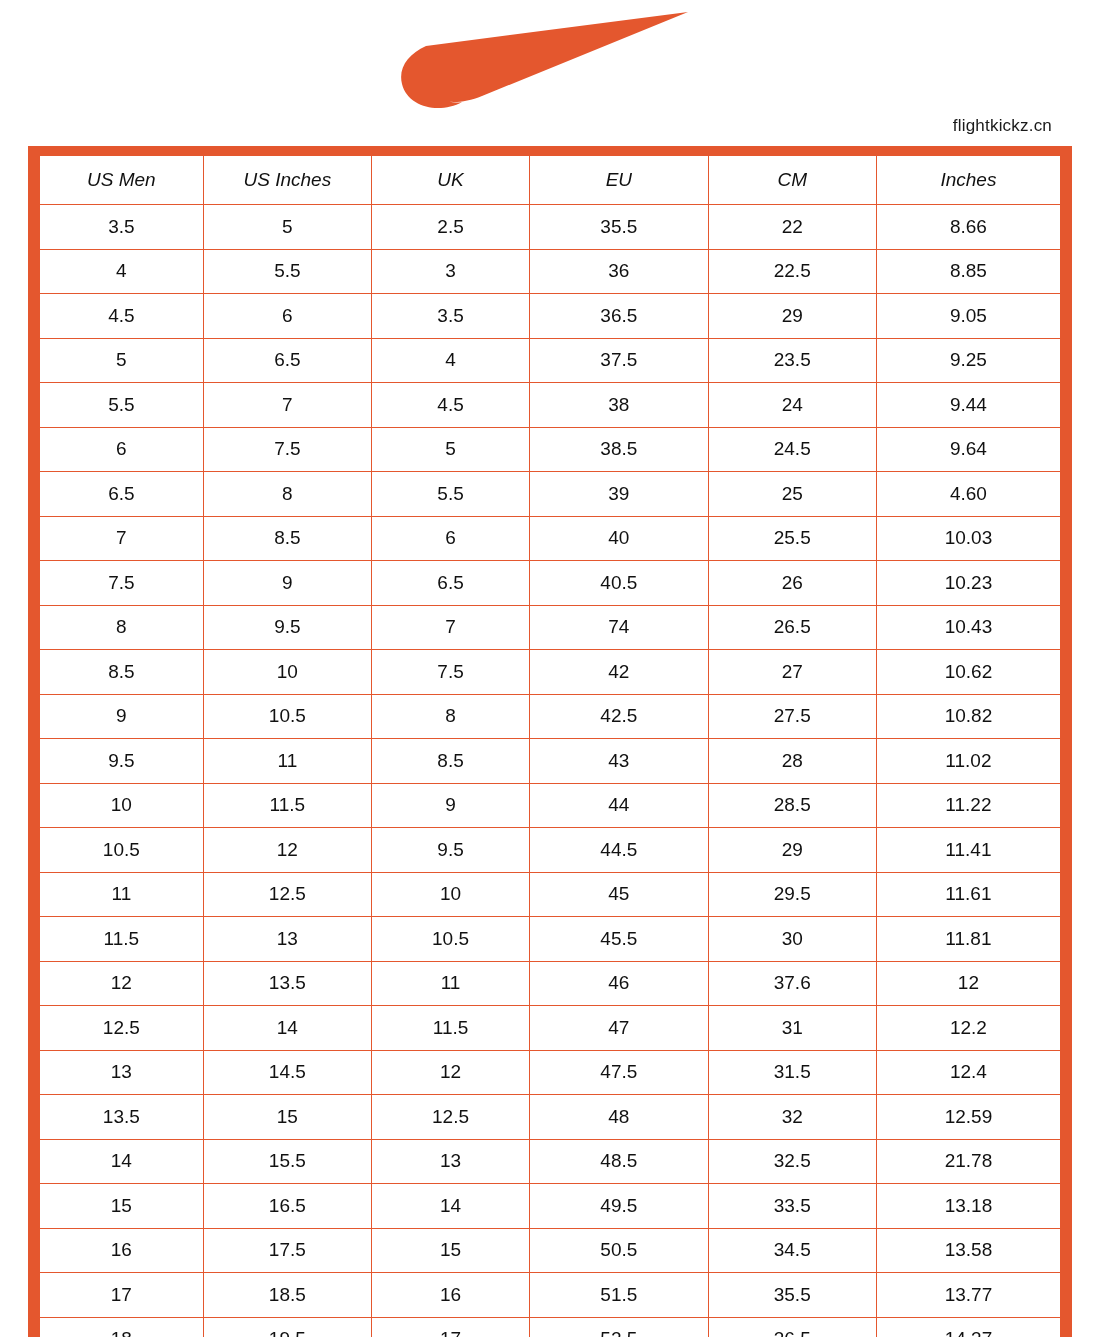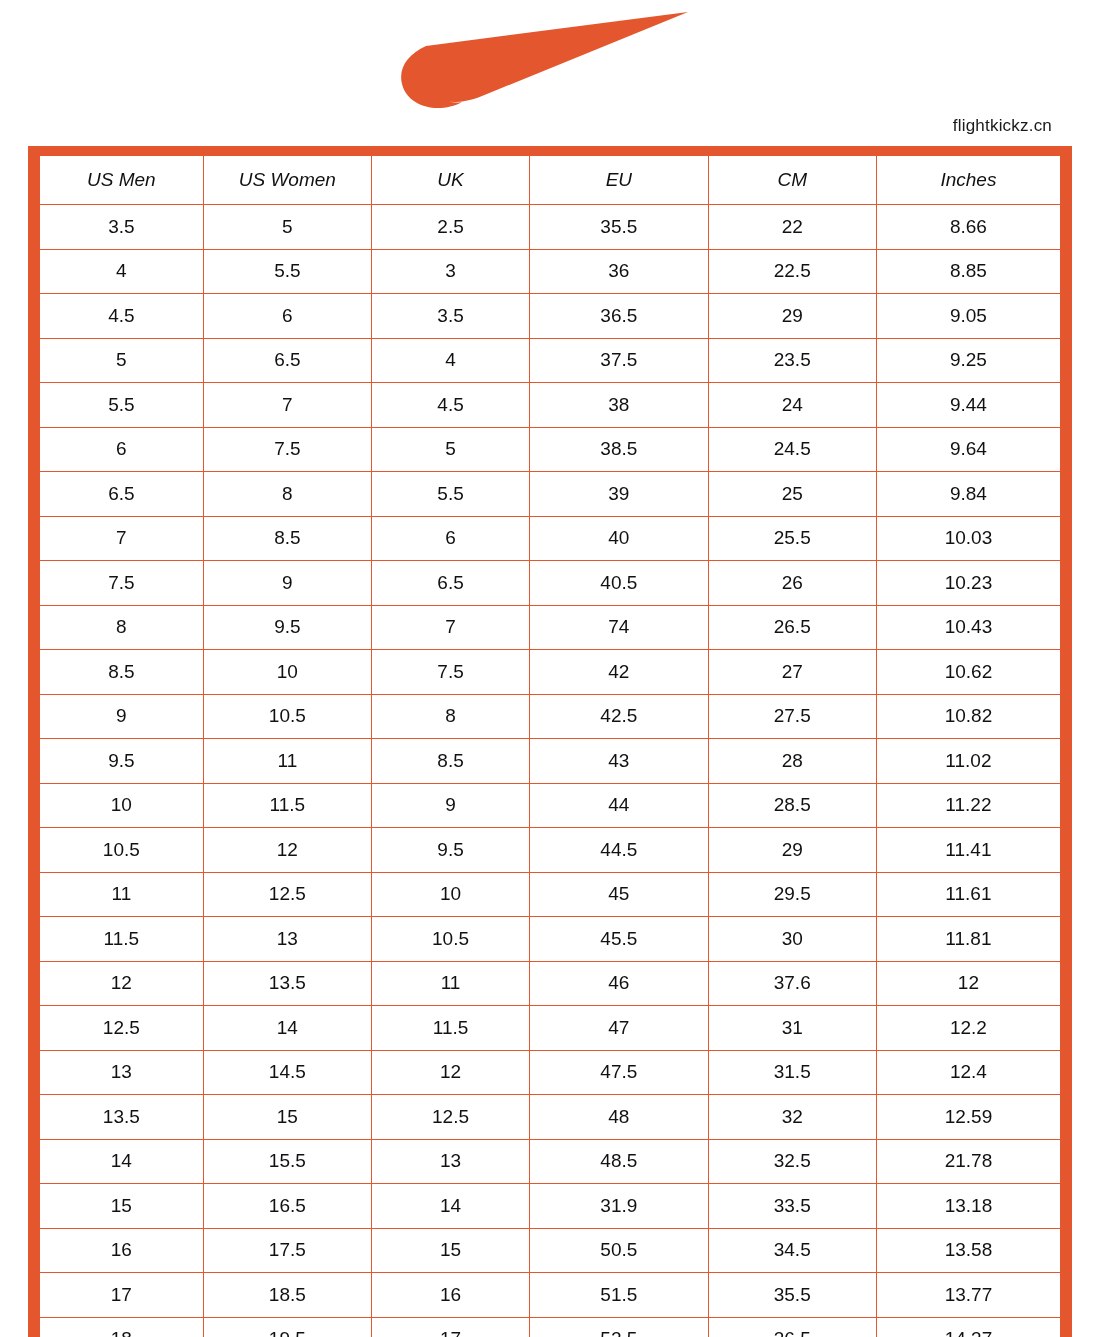--- a/index.html
+++ b/index.html
@@ -115,21 +115,21 @@
         <col class="c0">
           <col class="c1">
           <col class="c2">
           <col class="c3">
           <col class="c4">
           <col class="c5">
       </colgroup>
       <thead>
         <tr>
           <th>US Men</th>
-          <th>US Women</th>
+          <th>US Inches</th>
           <th>UK</th>
           <th>EU</th>
           <th>CM</th>
           <th>Inches</th>
         </tr>
       </thead>
       <tbody id="tbody">
           <tr>
             <td>3.5</td>
             <td>5</td>
@@ -177,21 +177,21 @@
             <td>38.5</td>
             <td>24.5</td>
             <td>9.64</td>
           </tr>
           <tr>
             <td>6.5</td>
             <td>8</td>
             <td>5.5</td>
             <td>39</td>
             <td>25</td>
-            <td>9.84</td>
+            <td>4.60</td>
           </tr>
           <tr>
             <td>7</td>
             <td>8.5</td>
             <td>6</td>
             <td>40</td>
             <td>25.5</td>
             <td>10.03</td>
           </tr>
           <tr>
@@ -303,21 +303,21 @@
             <td>15.5</td>
             <td>13</td>
             <td>48.5</td>
             <td>32.5</td>
             <td>21.78</td>
           </tr>
           <tr>
             <td>15</td>
             <td>16.5</td>
             <td>14</td>
-            <td>31.9</td>
+            <td>49.5</td>
             <td>33.5</td>
             <td>13.18</td>
           </tr>
           <tr>
             <td>16</td>
             <td>17.5</td>
             <td>15</td>
             <td>50.5</td>
             <td>34.5</td>
             <td>13.58</td>

